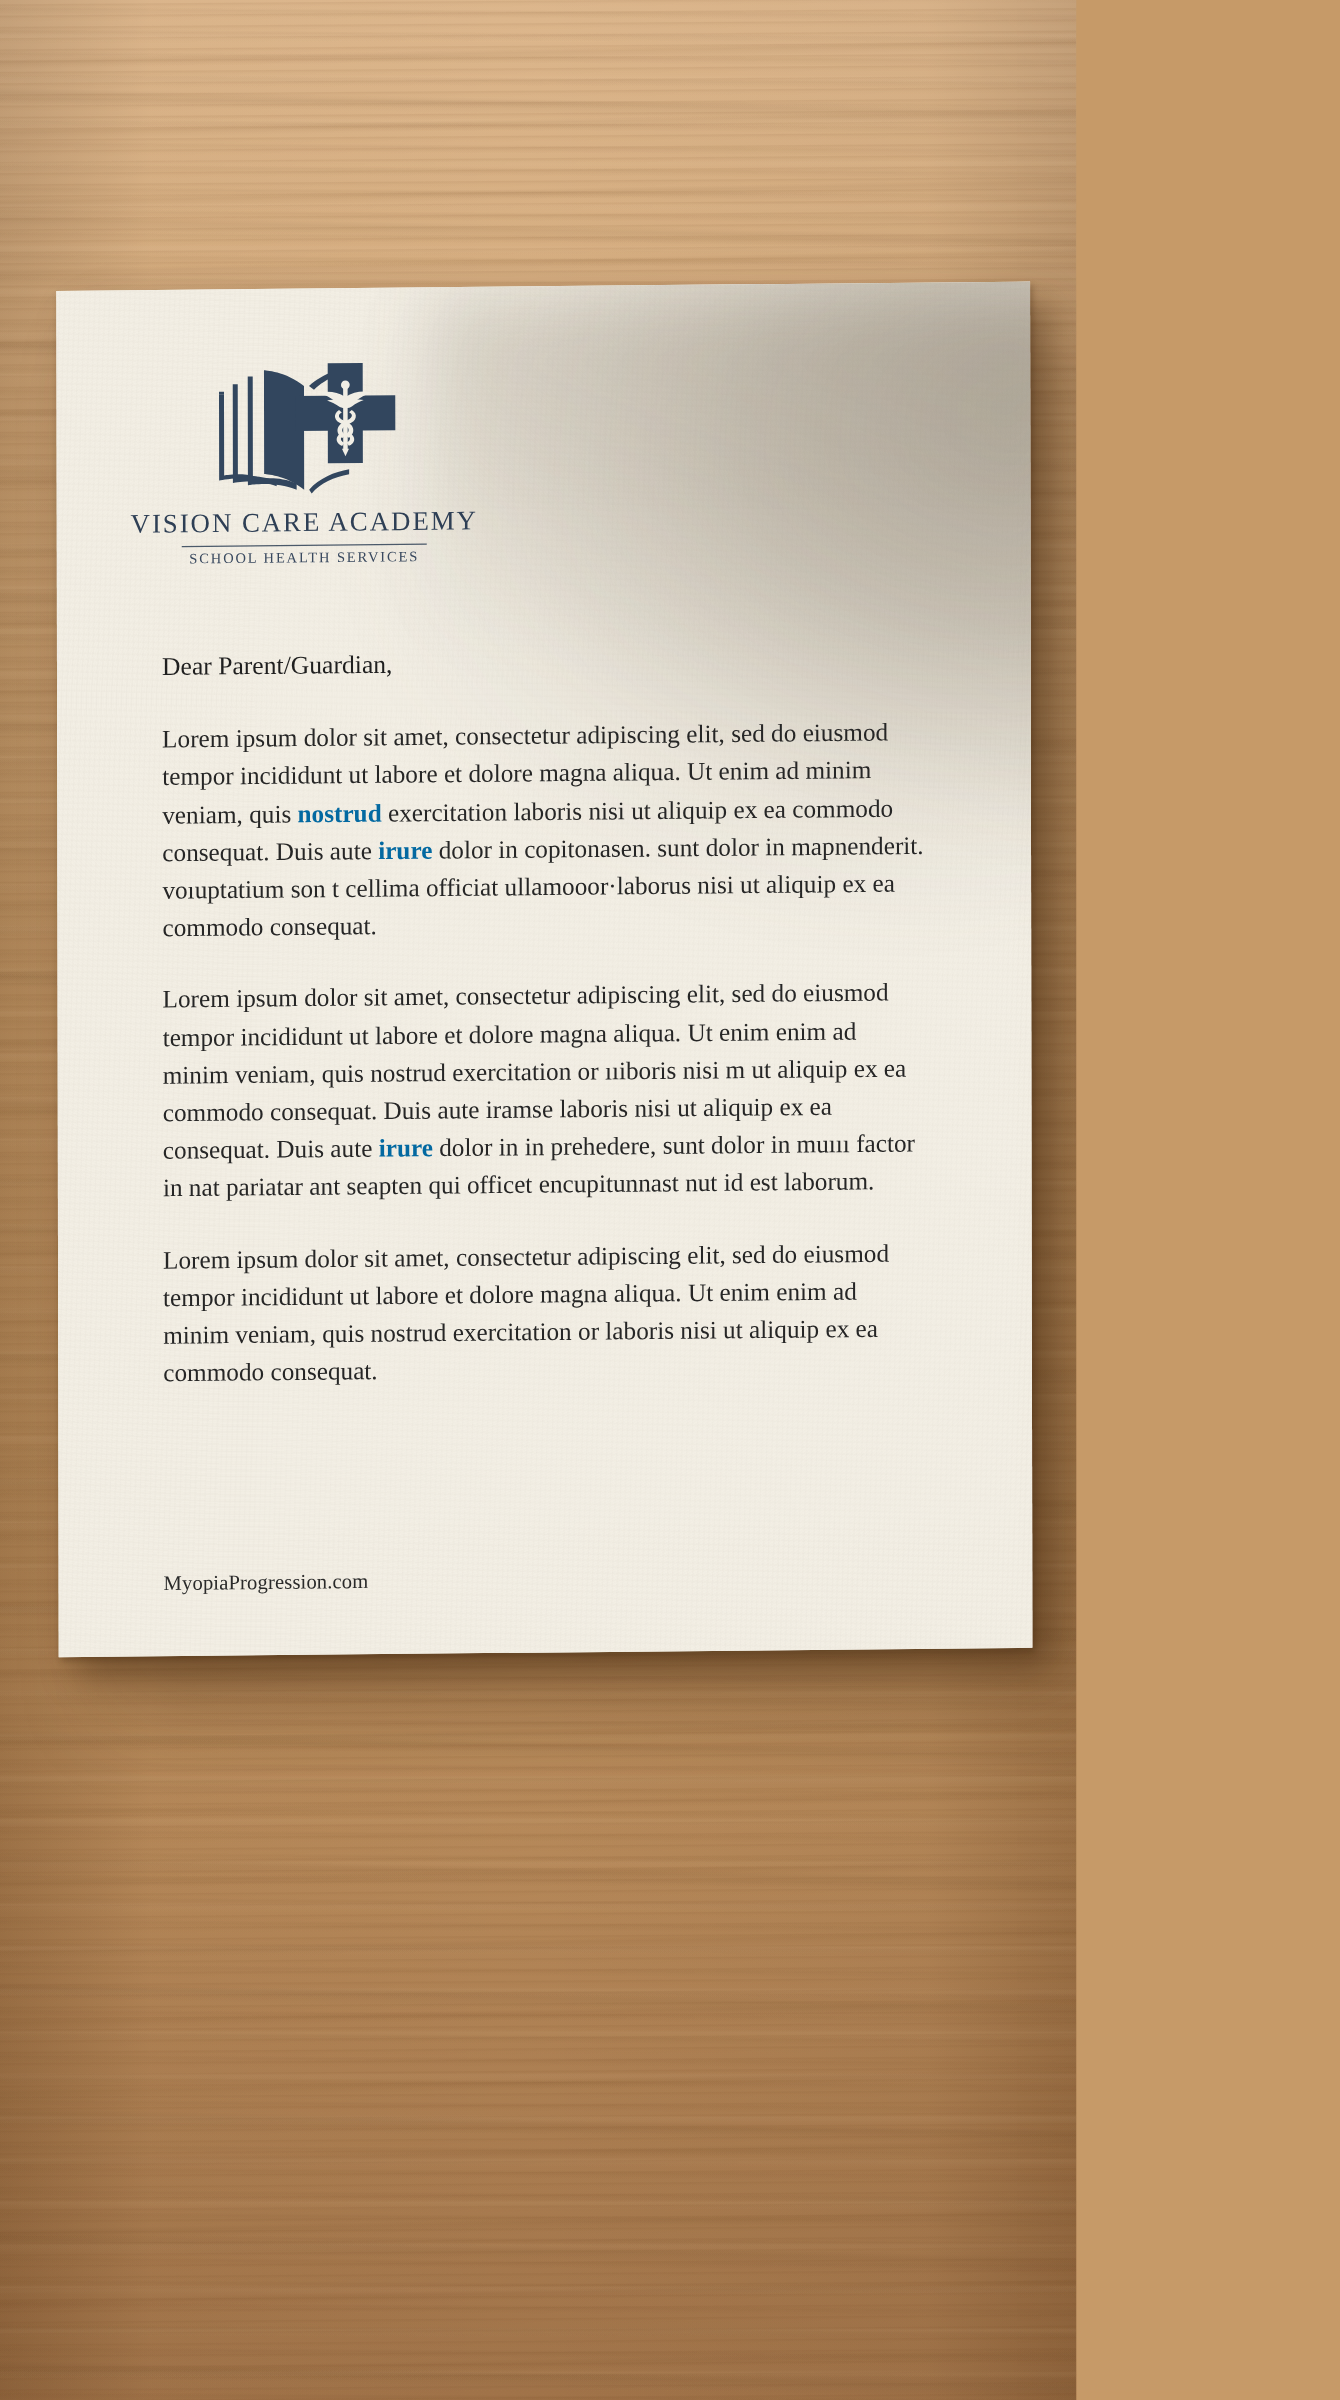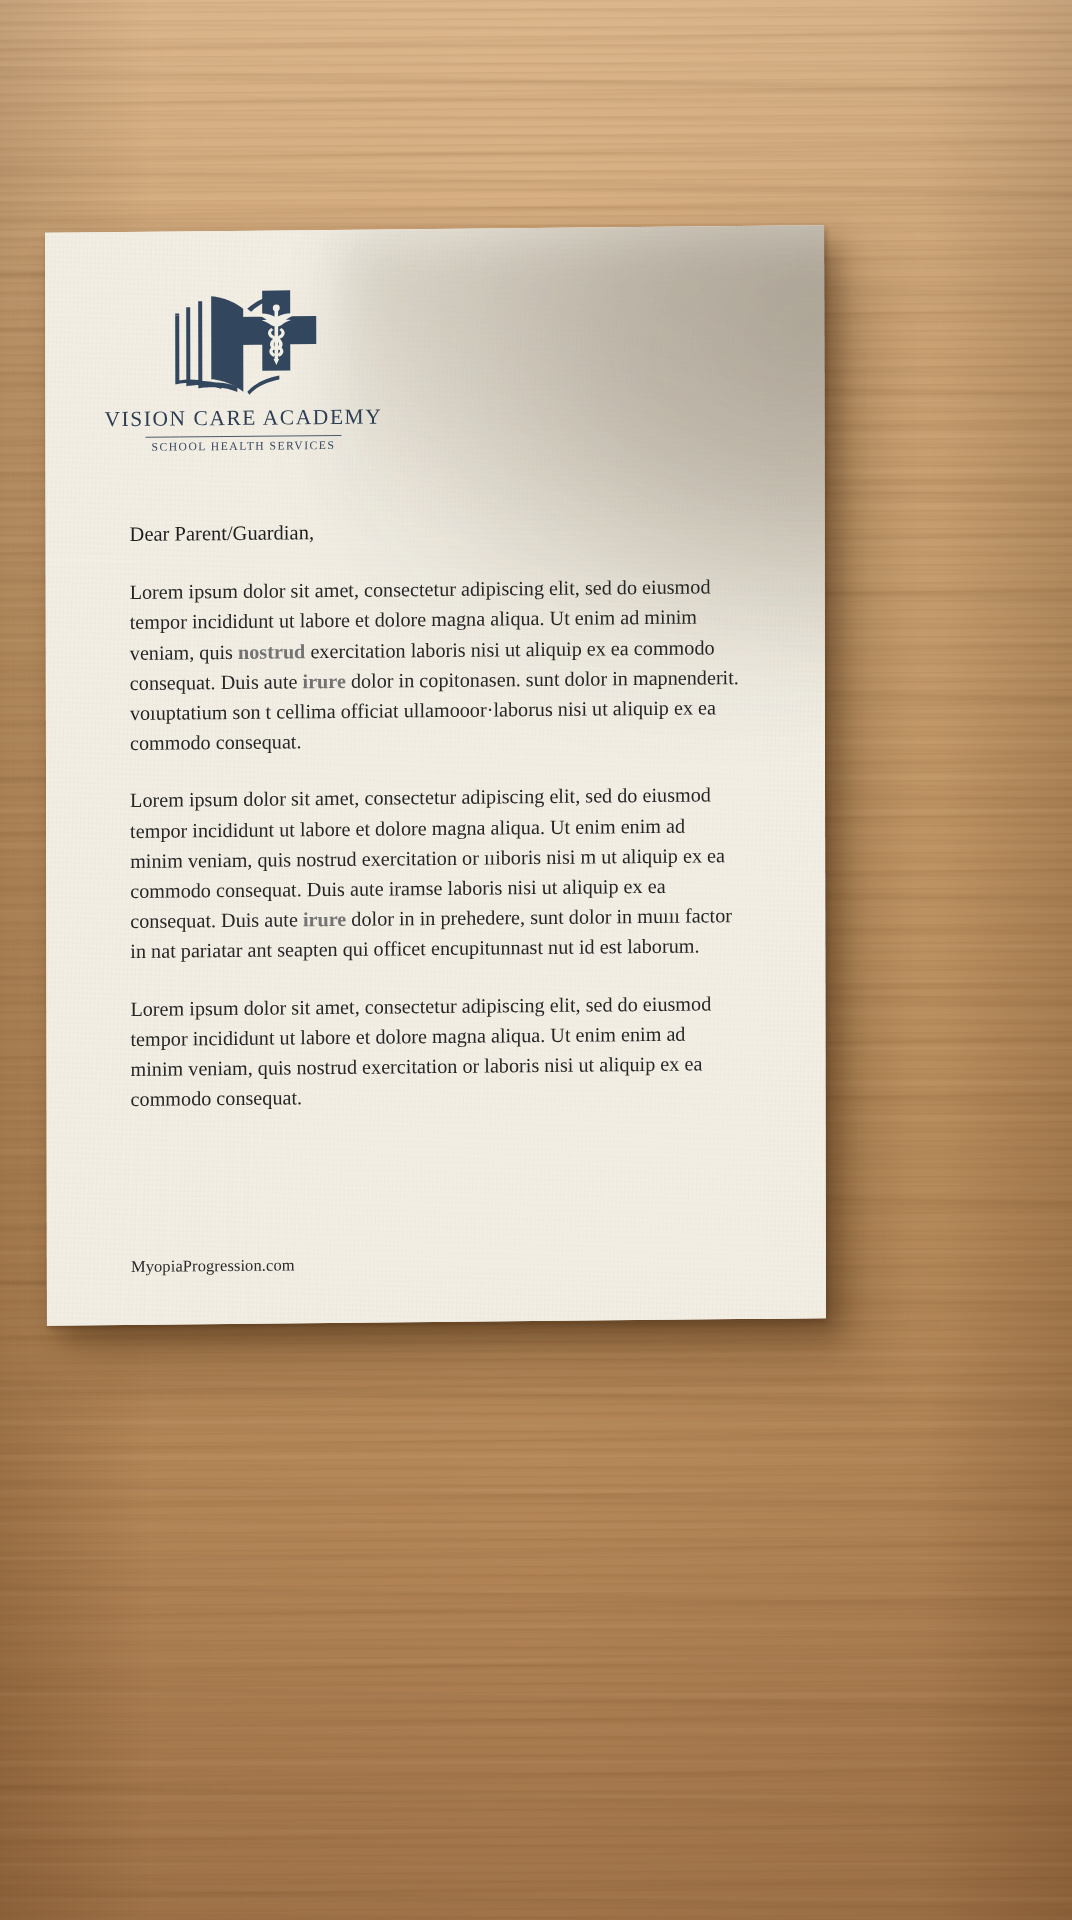--- a/index.html
+++ b/index.html
@@ -11,21 +11,21 @@
   }
 
   body {
     font-family: "Liberation Serif", serif;
     background: #c69a68;
   }
 
   
   .scene {
     position: relative;
-    width: 1072px;
+    width: 861px;
     height: 1920px;
     overflow: hidden;
     background:
       
       linear-gradient(180deg,
         rgba(255,236,210,0.28) 0%,
         rgba(255,232,200,0.10) 18%,
         rgba(120,70,25,0.00) 42%,
         rgba(90,52,18,0.10) 78%,
         rgba(70,40,12,0.22) 100%),
@@ -229,21 +229,21 @@
   }
   .para {
     font-size: 20.2px;
     line-height: 1.495;
     margin: 0 0 27px 0;
     color: #262626;
     text-align: left;
   }
   .para b {
     font-weight: 700;
-    color: #737373;
+    color: #0369a1;
   }
 
   
   .footer {
     position: absolute;
     left: 84px;
     top: 1025px;
     font-size: 16.5px;
     color: #2a2a2a;
     letter-spacing: 0.1px;

